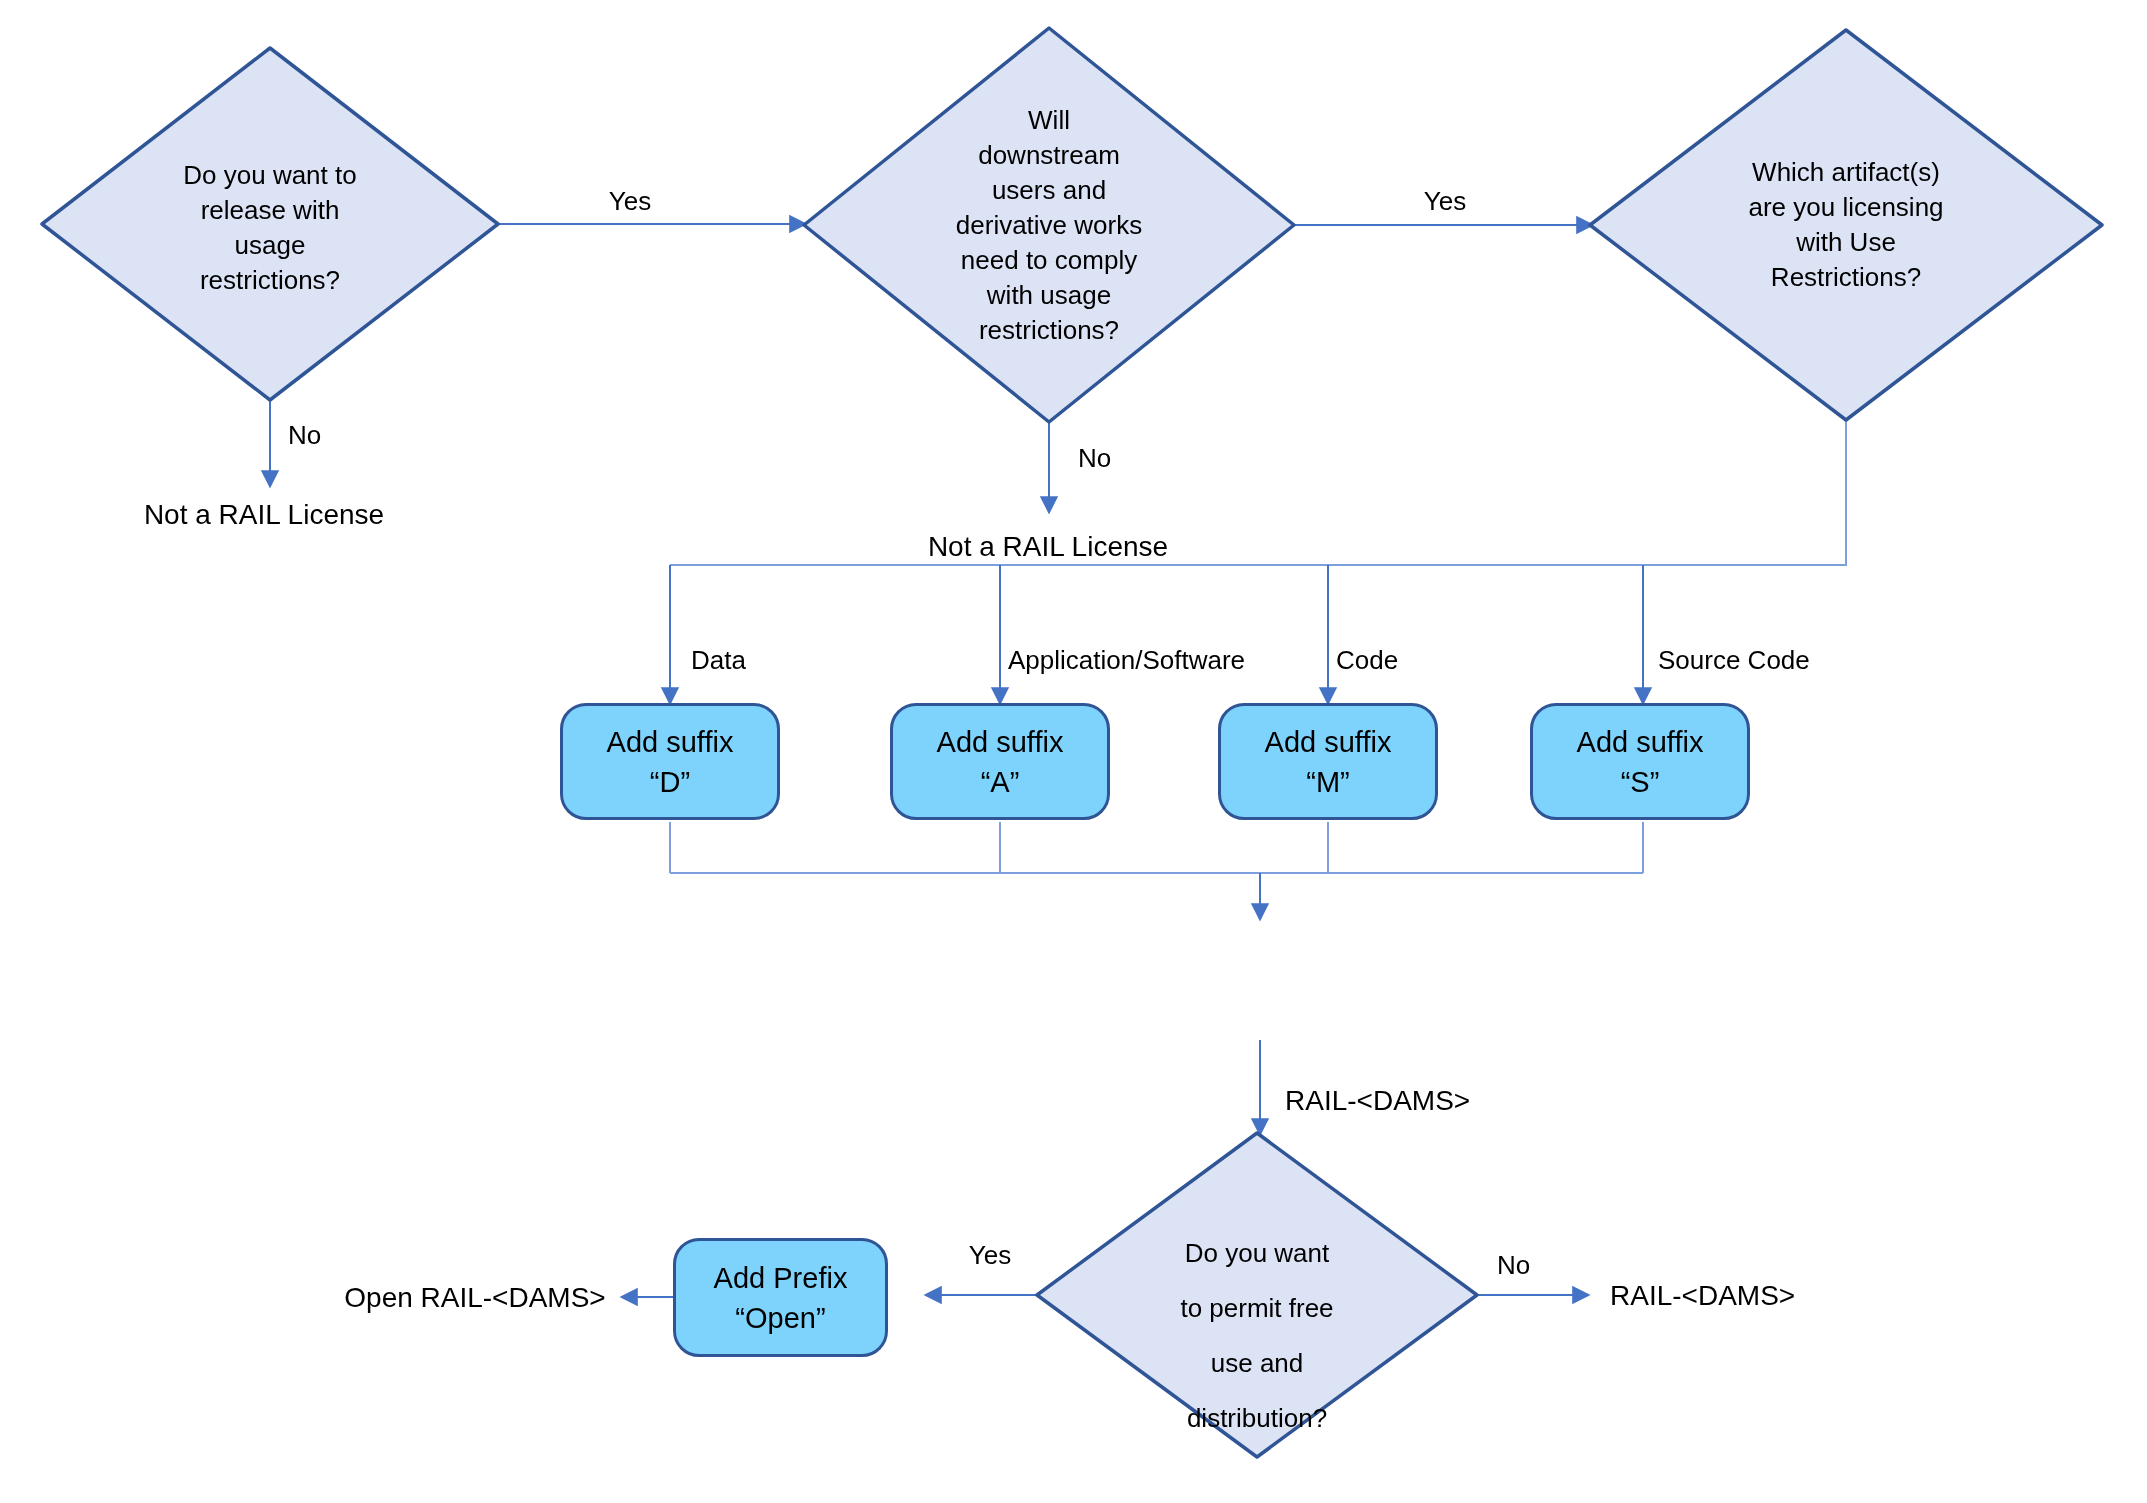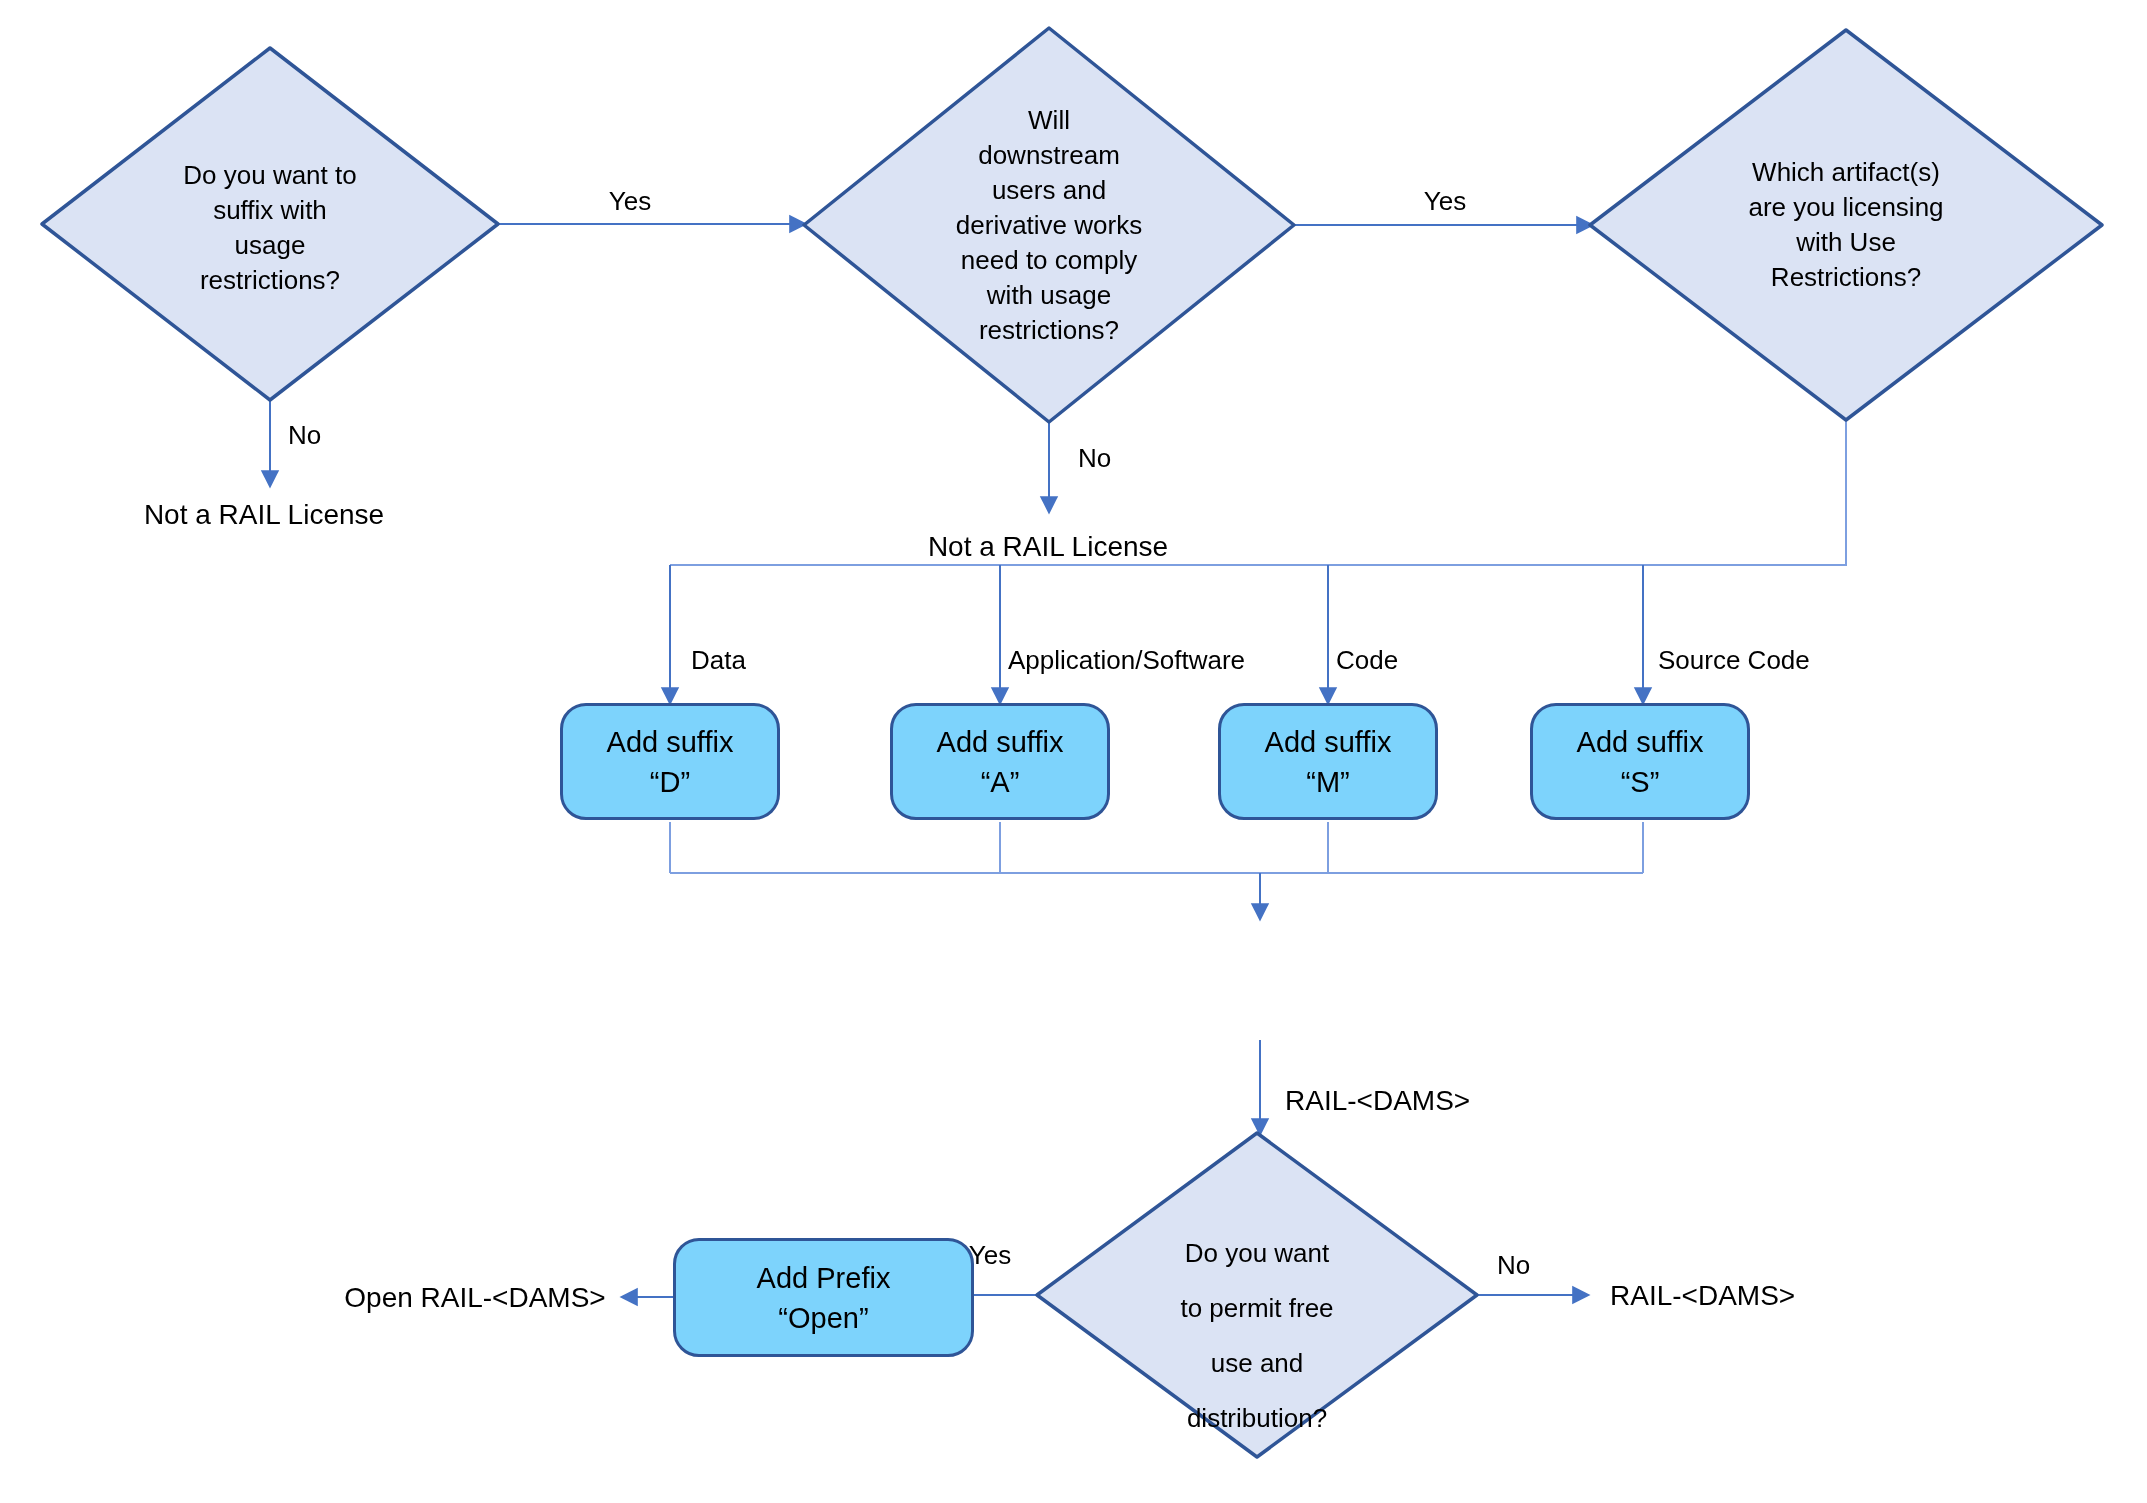--- a/index.html
+++ b/index.html
@@ -85,21 +85,21 @@
     <g fill="#dbe3f4" stroke="#2f5597" stroke-width="3.5" stroke-linejoin="round">
       <polygon points="270,48 498,224 270,400 42,224"></polygon>
       <polygon points="1049,28 1294,225 1049,422 804,225"></polygon>
       <polygon points="1846,30 2102,225 1846,420 1590,225"></polygon>
       <polygon points="1257,1133 1477,1295 1257,1457 1037,1295"></polygon>
     </g>
   </svg>
 
   <div class="dtext" style="left:120px; top:150px; width:300px; height:148px;justify-content:flex-end;">
     <div>Do you want to</div>
-    <div>suffix with</div>
+    <div>release with</div>
     <div>usage</div>
     <div>restrictions?</div>
   </div>
 
   <div class="dtext" style="left:899px; top:103px; width:300px; height:245px;">
     <div>Will</div>
     <div>downstream</div>
     <div>users and</div>
     <div>derivative works</div>
     <div>need to comply</div>
@@ -132,21 +132,21 @@
   <div class="proc" style="left:1218px; top:703px; width:220px; height:117px;">
     <div>Add suffix</div>
     <div>“M”</div>
   </div>
   <div class="proc" style="left:1530px; top:703px; width:220px; height:117px;">
     <div>Add suffix</div>
     <div>“S”</div>
   </div>
 
 
-  <div class="proc" style="left:673px; top:1238px; width:301px; height:119px;">
+  <div class="proc" style="left:673px; top:1238px; width:215px; height:119px;">
     <div>Add Prefix</div>
     <div>“Open”</div>
   </div>
 
   <div class="elabel centered" style="left:630px; top:186px;">Yes</div>
   <div class="elabel centered" style="left:1445px; top:186px;">Yes</div>
   <div class="elabel" style="left:288px; top:420px;">No</div>
   <div class="elabel" style="left:1078px; top:443px;">No</div>
 
   <div class="elabel big centered" style="left:264px; top:500px;">Not a RAIL License</div>

